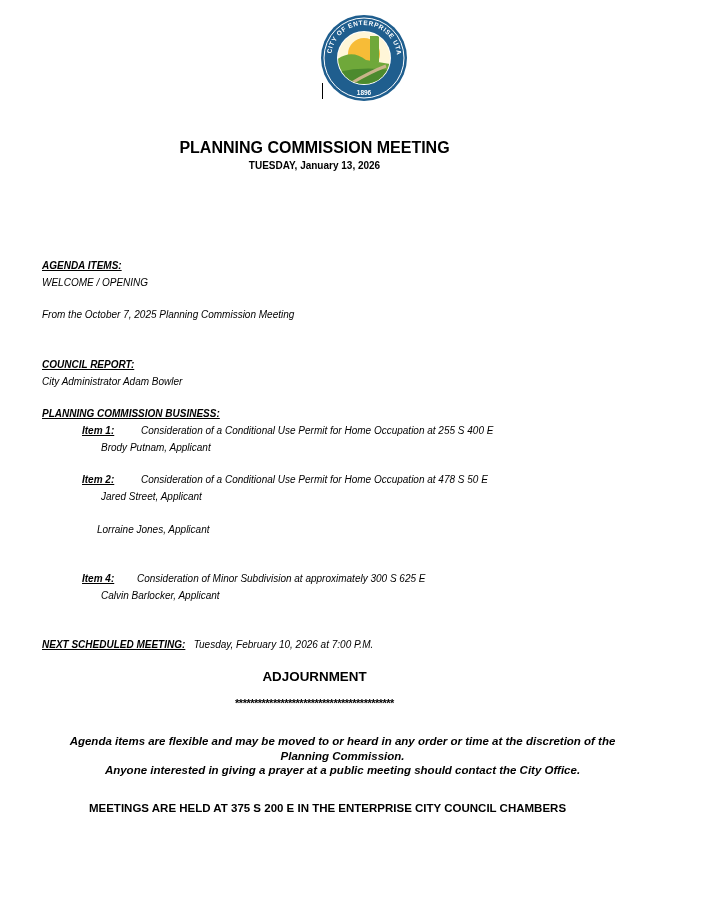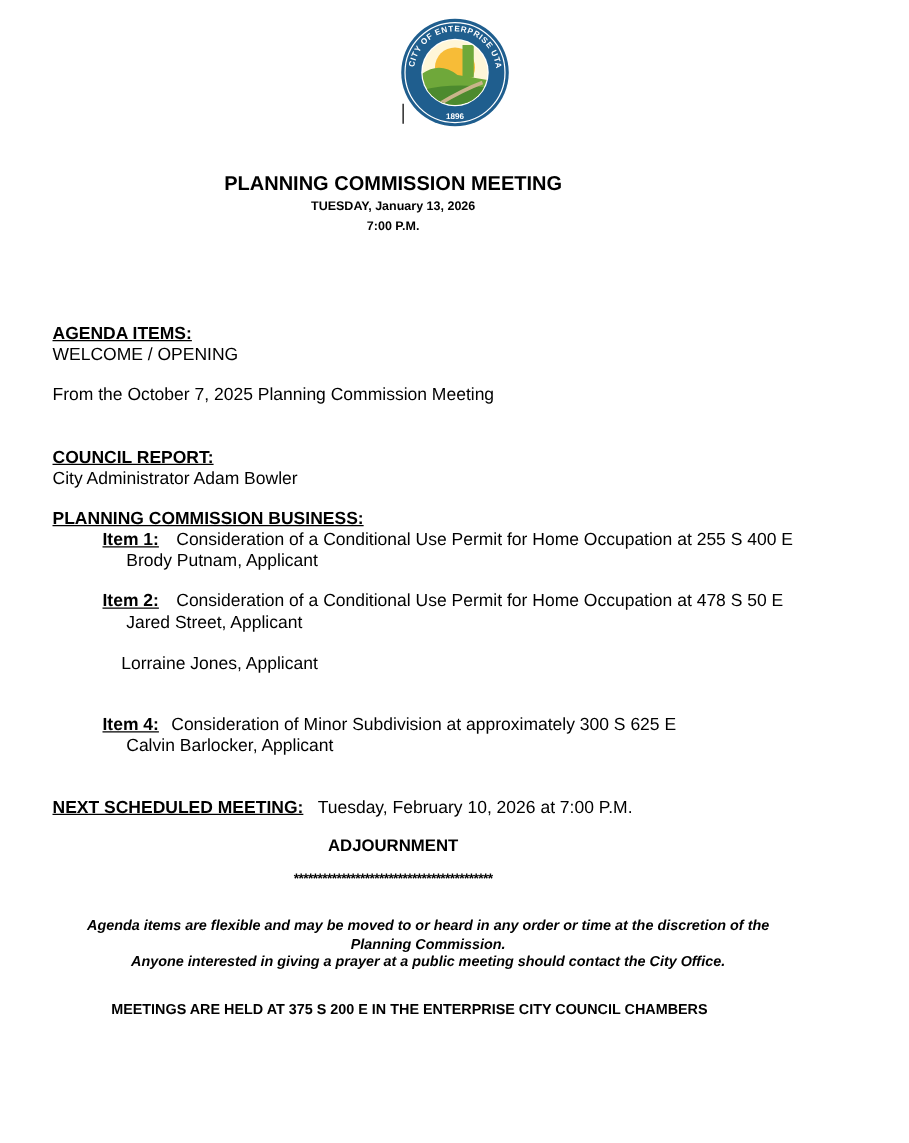--- a/index.html
+++ b/index.html
@@ -5,21 +5,21 @@
   html, body { margin: 0; padding: 0; background: #ffffff; }
   body {
     width: 727px; height: 914px; position: relative; overflow: hidden;
     font-family: "Liberation Sans", sans-serif; color: #000;
   }
   .logo { position: absolute; left: 320px; top: 14px; width: 88px; height: 88px; }
   .cursor { position: absolute; left: 322px; top: 83px; width: 1px; height: 16px; background: #000; }
   .center { position: absolute; left: 0; width: 629px; text-align: center; }
   .title { top: 139px; font-size: 16px; font-weight: bold; }
   .subtitle { top: 158px; font-size: 10px; font-weight: bold; line-height: 16px; }
-  .abs { position: absolute; left: 42px; font-size: 14px; line-height: 16.5px; white-space: nowrap; }
+  .abs { position: absolute; left: 42px; font-size: 10px; line-height: 16.5px; white-space: nowrap; font-style: italic; }
   .hdr { font-weight: bold; text-decoration: underline; }
   .item-label { font-weight: bold; text-decoration: underline; display: inline-block; padding-left: 40px; }
   .indent { padding-left: 59px; }
   .adjourn { top: 669px; font-size: 13.4px; font-weight: bold; }
   .stars { top: 697px; font-size: 11px; font-weight: bold; letter-spacing: -0.5px; }
   .note { top: 734px; font-size: 11.5px; font-style: italic; font-weight: bold; line-height: 14.5px; padding-left: 28px; }
   .note div { width: 560px; margin: 0 auto; }
   .location { top: 802px; font-size: 11.5px; font-weight: bold; padding-left: 13px; }
 </style>
 </head>
@@ -48,21 +48,20 @@
       <textPath href="#ringPath" startOffset="4%">CITY OF ENTERPRISE UTAH</textPath>
     </text>
     <text x="44" y="81" text-anchor="middle" font-family="Liberation Sans, sans-serif" font-size="6.5" font-weight="bold" fill="#ffffff">1896</text>
   </svg>
 </div>
 <div class="cursor"></div>
 
 <div class="center title">PLANNING COMMISSION MEETING</div>
 <div class="center subtitle">
   <div>TUESDAY, January 13, 2026</div>
-  <div>7:00 P.M.</div>
 </div>
 
 <div class="abs" style="top:258px;">
   <div class="hdr">AGENDA ITEMS:</div>
   <div>WELCOME / OPENING</div>
 </div>
 
 <div class="abs" style="top:307px;">
   <div>From the October 7, 2025 Planning Commission Meeting</div>
 </div>

